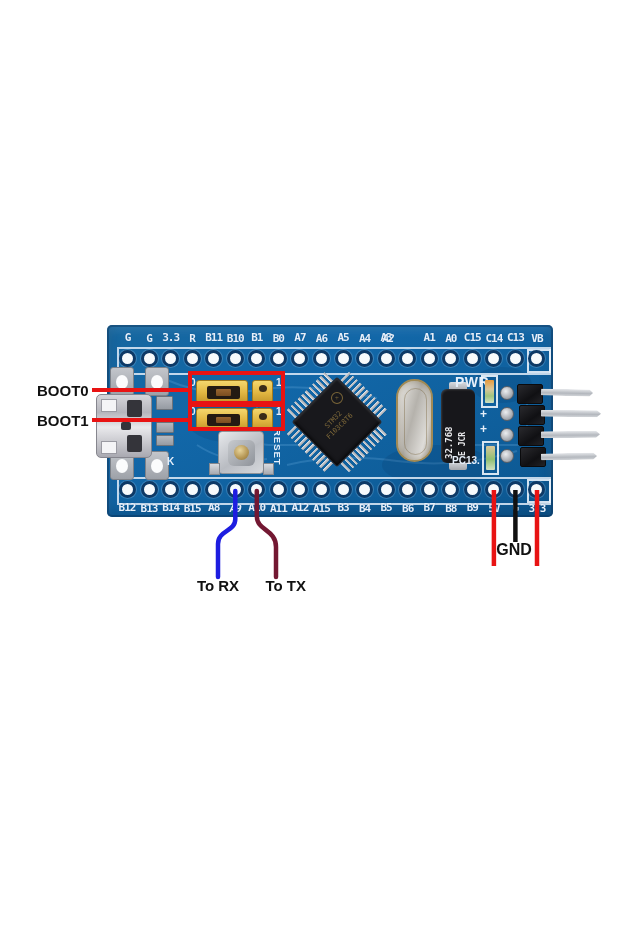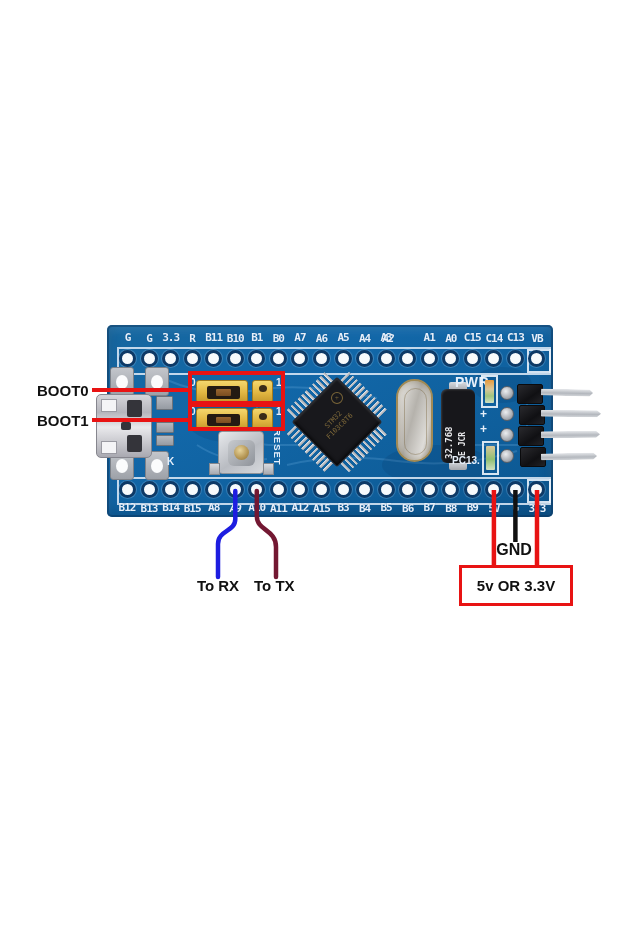--- a/index.html
+++ b/index.html
@@ -316,19 +316,16 @@
 
   <svg class="wires" width="621" height="931">
     <path d="M235.3 491 V519 C235.3 532, 218 530, 218 544 V577" fill="none" stroke-width="4.5" stroke-linecap="round" stroke="#1d1de0"></path>
     <path d="M256.8 491 V516 C256.8 531, 276 529, 276 547 V577" fill="none" stroke-width="4.5" stroke-linecap="round" stroke="#731832"></path>
     <path d="M493.9 490 V566" fill="none" stroke-width="4.5" stroke="#e81313"></path>
     <path d="M515.4 490 V542" fill="none" stroke-width="4.5" stroke="#111111"></path>
     <path d="M537 490 V566" fill="none" stroke-width="4.5" stroke="#e81313"></path>
   </svg>
 
   <div class="ann-label" style="left:192px;top:577px;width:52px;text-align:center;">To RX</div>
-  <div class="ann-label" style="left:254px;top:577px;width:52px;text-align:left;">To TX</div>
+  <div class="ann-label" style="left:254px;top:577px;width:52px;text-align:right;">To TX</div>
   <div class="ann-label" style="left:489px;top:541px;width:50px;text-align:center;font-size:16px;">GND</div>
-  <div class="pwr-box">
-    <span class="ann-label" style="position:static;">5v OR 3.3V</span>
-  </div>
 
 </div>
 
 </body></html>

